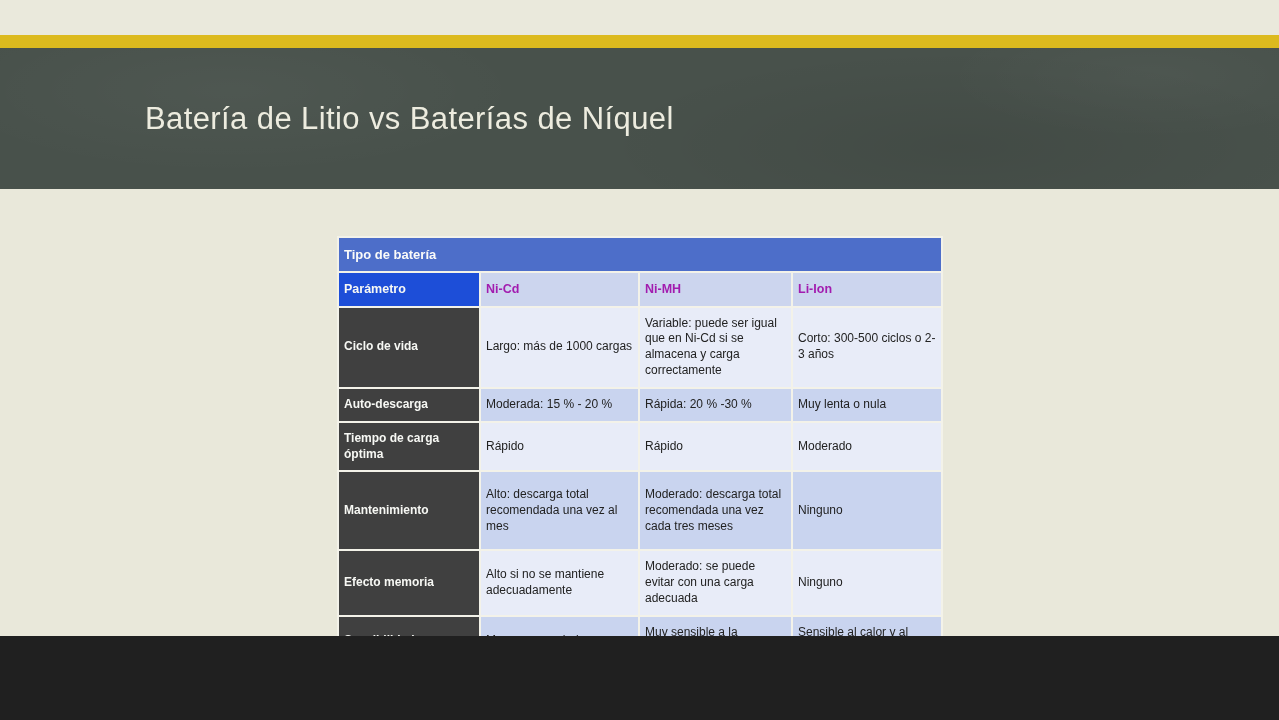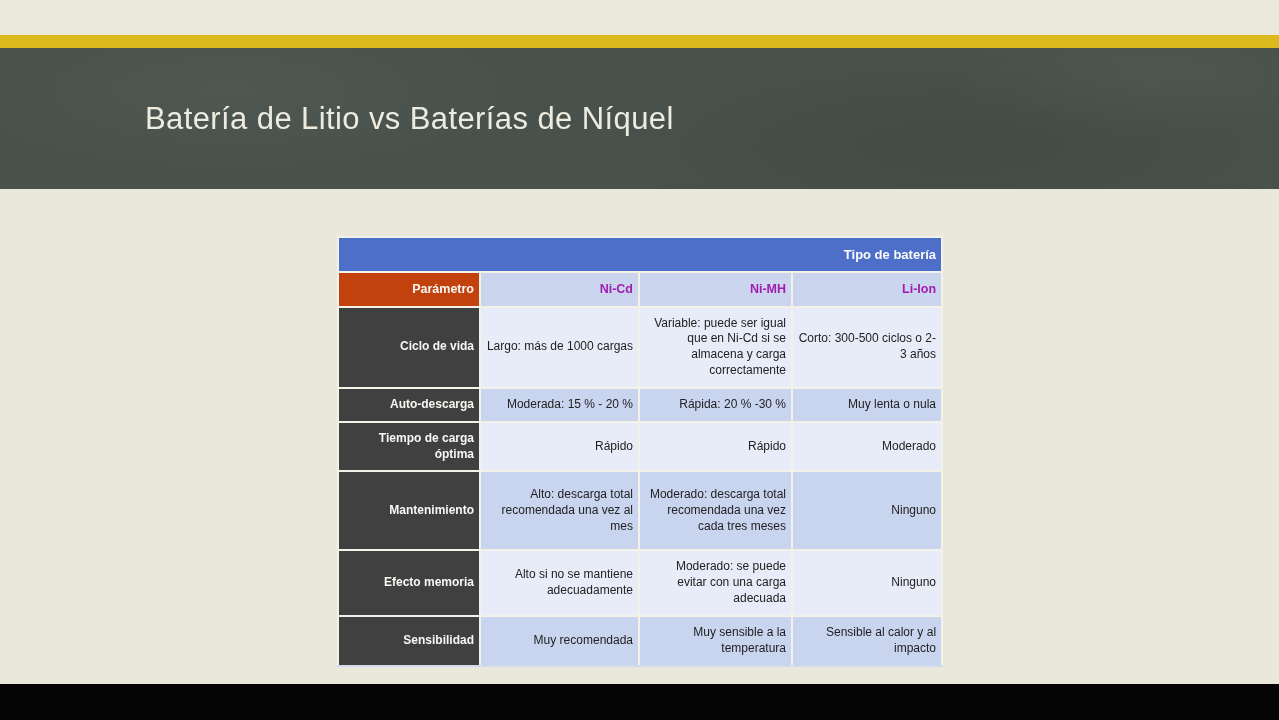--- a/index.html
+++ b/index.html
@@ -1,20 +1,20 @@
 <!DOCTYPE html>
 <html><head>
 <meta charset="utf-8">
 <style>
   * { margin: 0; padding: 0; box-sizing: border-box; }
   html, body { background: #202020; }
   .slide {
     position: relative;
     width: 1279px;
-    height: 720px;
+    height: 636px;
     overflow: hidden;
     background: #e9e8da;
     font-family: "Liberation Sans", sans-serif;
   }
   .band-top {
     position: absolute; left: 0; top: 0; width: 100%; height: 35px;
     background: #eae9dc;
   }
   .accent-stripe {
     position: absolute; left: 0; top: 35px; width: 100%; height: 13px;
@@ -41,41 +41,41 @@
   }
 
   table.cmp {
     position: absolute; left: 337px; top: 236px;
     width: 604px;
     border-collapse: collapse;
     table-layout: fixed;
   }
   table.cmp th, table.cmp td {
     border: 2px solid #f3f2e9;
-    text-align: right;
+    text-align: left;
     vertical-align: middle;
     padding: 8px 5px;
     line-height: 1.32;
   }
   .tbl-title-cell {
     height: 27px;
     background: #4d6ec9;
     color: #fbfbf9;
     font-size: 13px;
     font-weight: bold;
   }
   tr.colhead th {
     height: 34px;
     background: #ccd5ee;
     color: #a21caf;
     font-size: 12.5px;
     font-weight: bold;
   }
   tr.colhead th.param-col {
-    background: #c2410c;
+    background: #1d4ed8;
     color: #f7f8f4;
   }
   td.param-cell {
     background: #404040;
     color: #f7f8f4;
     font-size: 12px;
     font-weight: bold;
   }
   td.data-cell {
     font-size: 12px;

